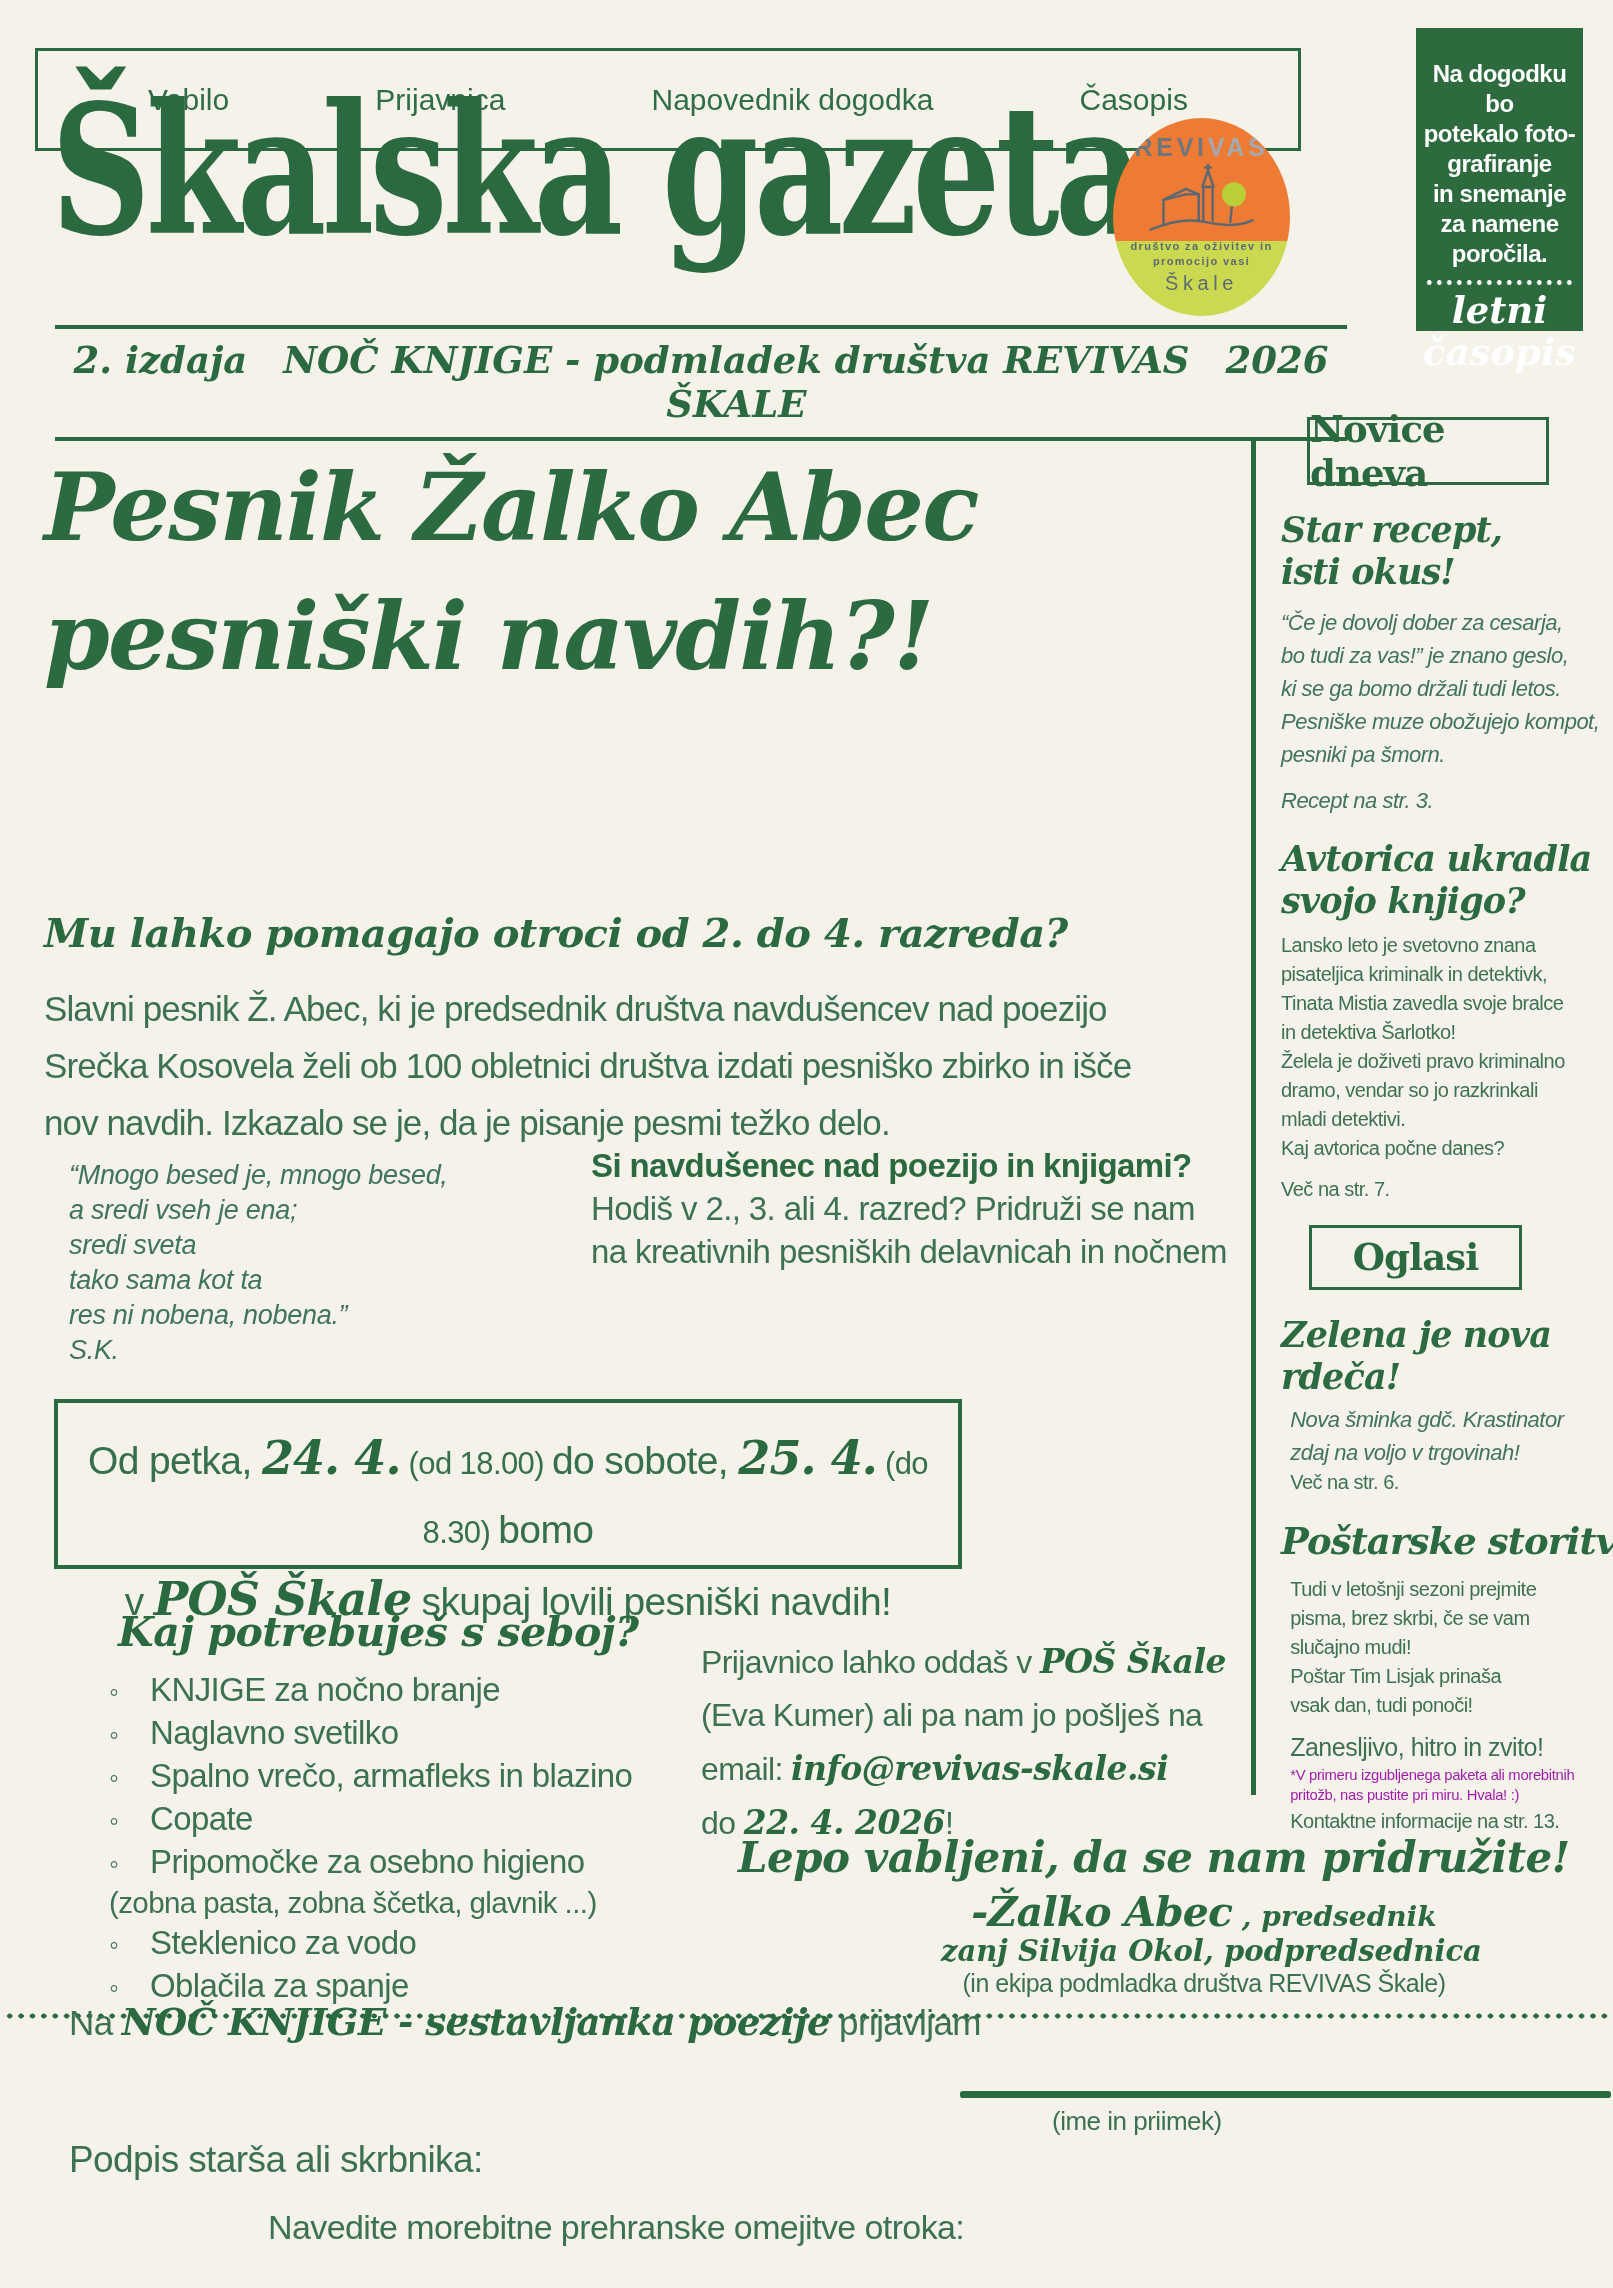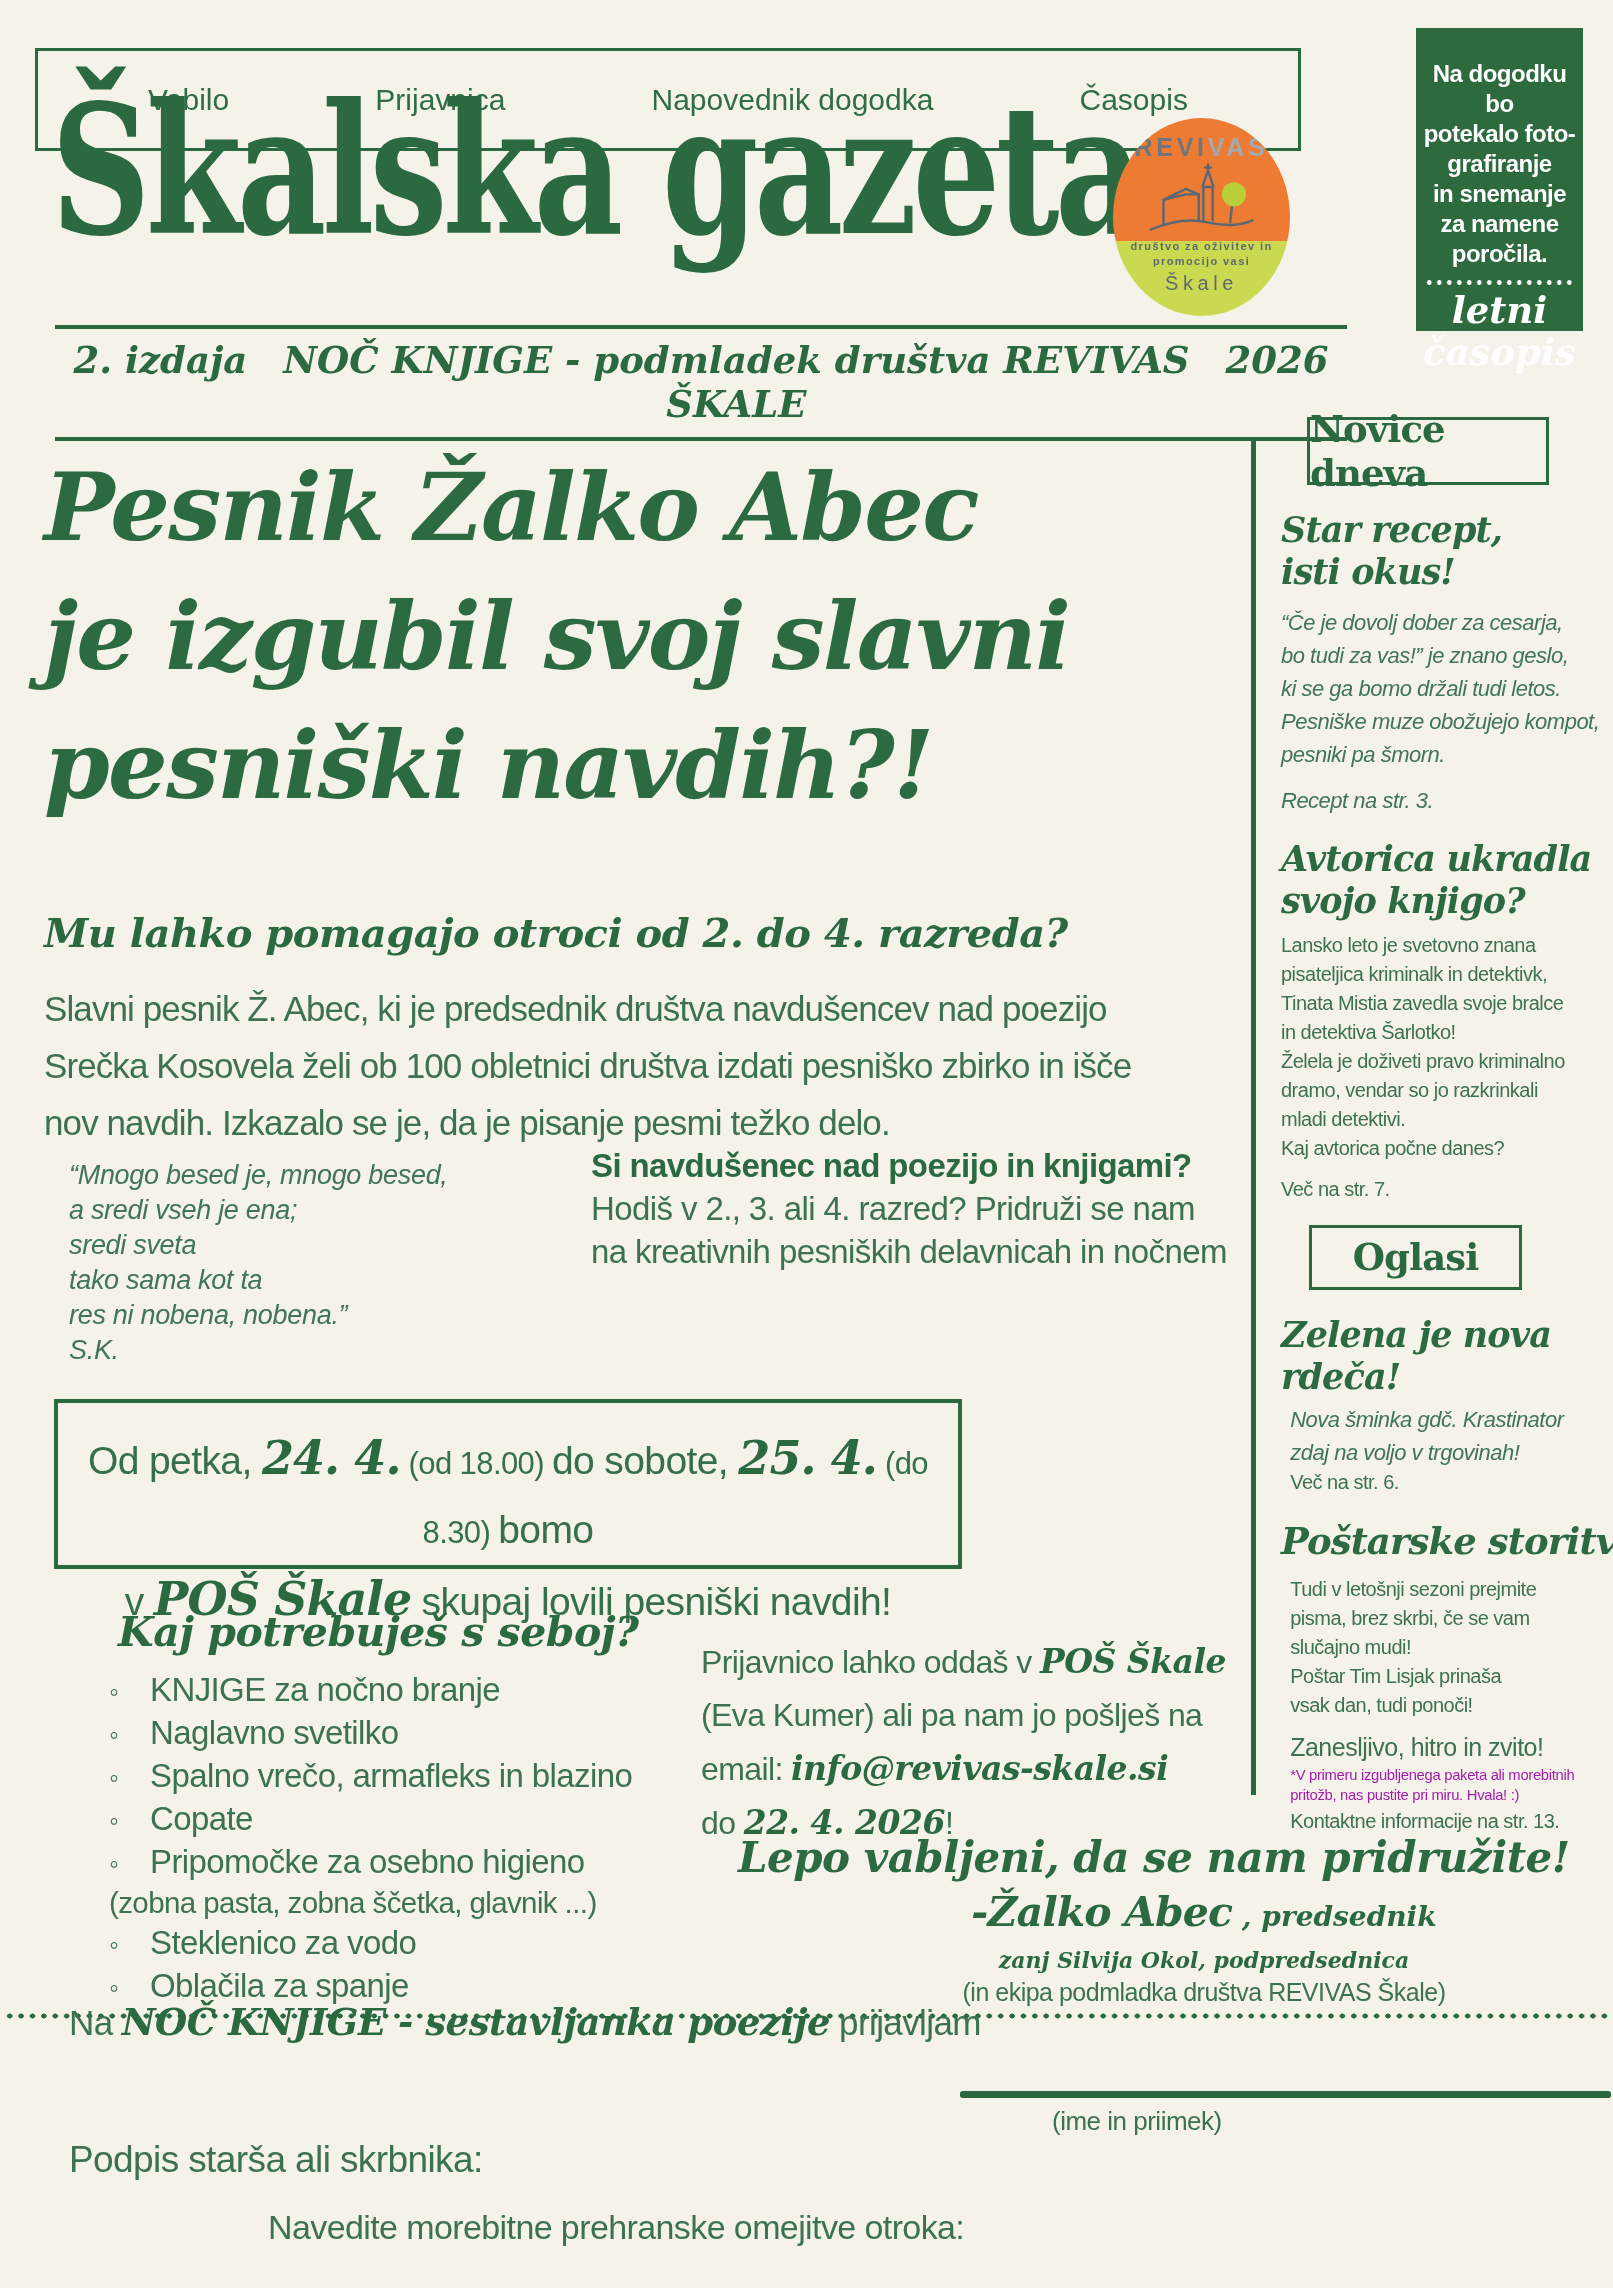--- a/index.html
+++ b/index.html
@@ -71,21 +71,21 @@
   .checklist .bullet{display:inline-block;width:41px;text-align:left;font-size:28px;}
   .checklist .note{font-size:29.5px;line-height:38px;letter-spacing:-0.6px;}
 
   .submission{left:701px;top:1635px;font-size:32px;line-height:53px;letter-spacing:-0.6px;color:#3c7153;}
   .submission .b{font-family:"DejaVu Serif",serif;font-weight:bold;font-style:italic;font-size:33px;color:#2b6a41;letter-spacing:-0.5px;}
 
   .closing-invite{left:738px;top:1833px;font-size:42px;letter-spacing:-0.5px;color:#2c6b42;white-space:nowrap;}
   .sig-block{left:941px;top:1888px;width:526px;text-align:center;}
   .sig-l1{font-size:28px;white-space:nowrap;}
   .sig-l1 .nm{font-size:41px;letter-spacing:-0.9px;}
-  .sig-l2{font-size:22px;line-height:31px;margin-top:9px;white-space:nowrap;}
+  .sig-l2{font-size:29px;line-height:31px;margin-top:0;white-space:nowrap;}
   .sig-l3{font-size:25px;line-height:29.5px;color:#3c7153;letter-spacing:-0.5px;margin-top:1.8px;white-space:nowrap;}
 
   .dots-green{left:3.7px;top:2012px;width:1606px;height:8.3px;
     background-image:radial-gradient(circle,#2b6a41 2.4px,transparent 2.9px);
     background-size:11.4px 8.3px;background-repeat:repeat-x;}
 
   
   .sidebar{left:1281px;top:417px;width:305px;}
   .sb-box{width:242px;height:68px;border:3.7px solid #2b6a41;box-sizing:border-box;margin-left:26px;
     display:flex;align-items:center;justify-content:center;font-size:37px;color:#2b6a41;}
@@ -151,21 +151,20 @@
 <div class="abs subtitle-bar fat">
   <span class="ed">2. izdaja</span>
   <span class="ti">NOČ KNJIGE - podmladek društva REVIVAS ŠKALE</span>
   <span class="yr">2026</span>
 </div>
 
 <div class="abs divider-v"></div>
 
 <div class="abs headline fat">
   <div class="nowrap">Pesnik Žalko Abec</div>
-  <div class="nowrap">je izgubil svoj slavni</div>
   <div class="nowrap">pesniški navdih?!</div>
 </div>
 
 <div class="abs subheadline fat">Mu lahko pomagajo otroci od 2. do 4. razreda?</div>
 
 <div class="abs lead">
   <div class="nowrap">Slavni pesnik Ž. Abec, ki je predsednik društva navdušencev nad poezijo</div>
   <div class="nowrap">Srečka Kosovela želi ob 100 obletnici društva izdati pesniško zbirko in išče</div>
   <div class="nowrap">nov navdih. Izkazalo se je, da je pisanje pesmi težko delo.</div>
 </div>

